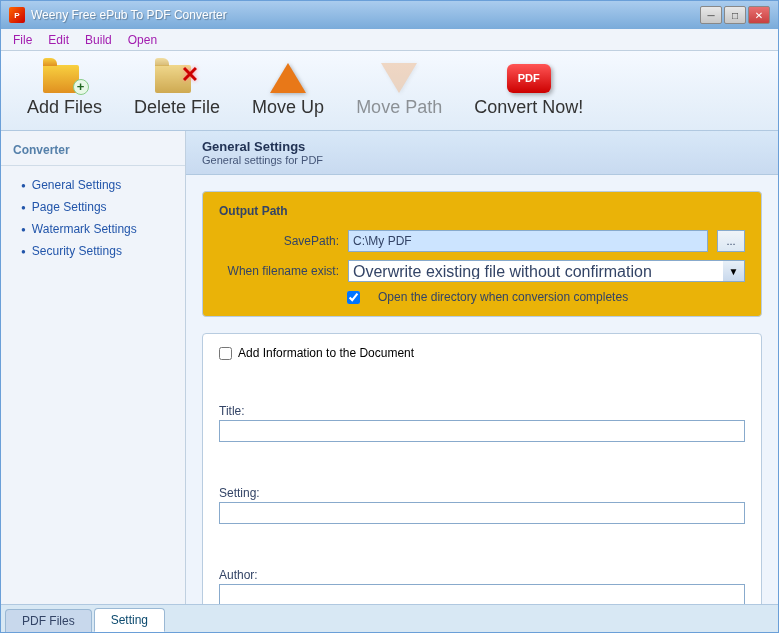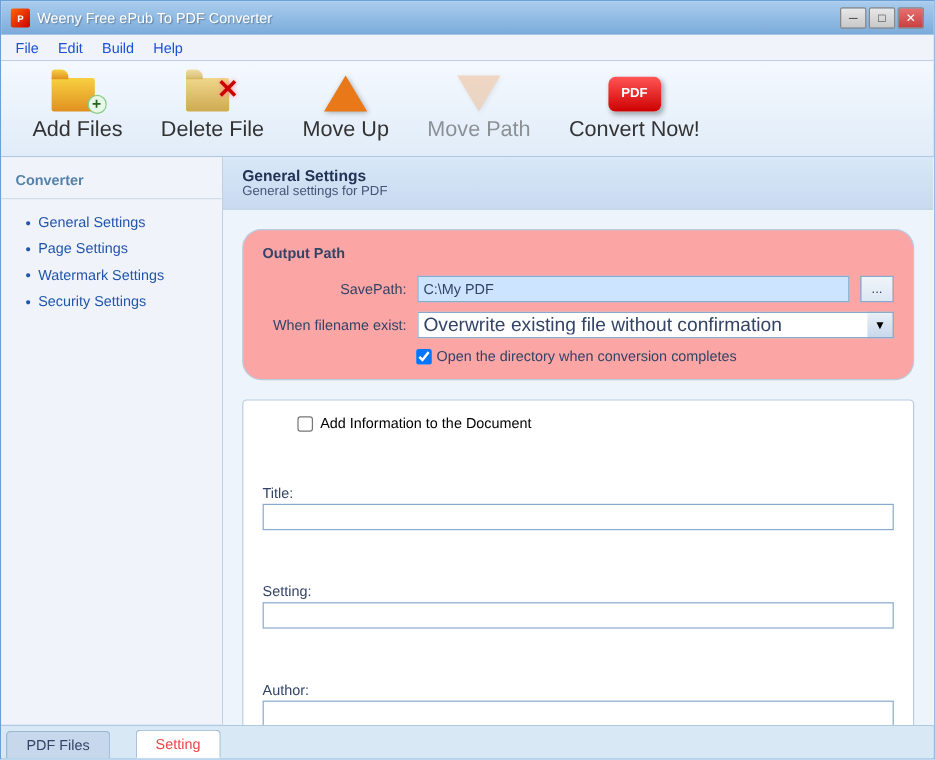--- a/index.html
+++ b/index.html
@@ -75,21 +75,21 @@
       height: 22px;
       display: flex;
       align-items: center;
       padding: 0 4px;
     }
 
     .menu-item {
       padding: 2px 8px;
       cursor: pointer;
       font-size: 12px;
-      color: #1d4ed8;
+      color: #a21caf;
       text-align: center;
     }
 
     
     .toolbar {
       background: linear-gradient(to bottom, #f5f9ff, #e0ecf8);
       border-bottom: 1px solid #b0c8e0;
       height: 80px;
       display: flex;
       align-items: center;
@@ -183,23 +183,23 @@
       font-size: 11px;
       color: #445577;
     }
 
     .content-body {
       padding: 16px;
       background: #eef4fc;
     }
 
     .section-box {
-      background: #fca5a5;
+      background: #eab308;
       border: 1px solid #b8cce0;
-      border-radius: 16px;
+      border-radius: 4px;
       padding: 12px 16px;
       margin-bottom: 16px;
     }
 
     .section-title {
       font-size: 12px;
       font-weight: bold;
       color: #334466;
       margin-bottom: 12px;
     }
@@ -270,21 +270,21 @@
       display: flex;
       align-items: center;
       justify-content: center;
       font-size: 10px;
       pointer-events: none;
     }
 
     .checkbox-row {
       display: flex;
       align-items: center;
-      gap: 4px;
+      gap: 18px;
       margin-left: 128px;
       margin-top: 4px;
     }
 
     .checkbox-label {
       font-size: 12px;
       color: #334466;
     }
 
     
@@ -293,21 +293,20 @@
       border: 1px solid #b8cce0;
       border-radius: 4px;
       padding: 12px 16px;
     }
 
     .doc-info-header {
       display: flex;
       align-items: flex-end;
       gap: 6px;
       margin-bottom: 12px;
-      margin-left: 29px;
     }
 
     .field-group {
       margin-bottom: 8px;
     }
 
     .field-label {
       font-size: 12px;
       color: #334466;
       margin-bottom: 2px;
@@ -342,23 +341,22 @@
       border-bottom: none;
       border-radius: 4px 4px 0 0;
       color: #334466;
       margin-right: 2px;
     }
 
     .tab.active {
       background: white;
       border-bottom: 1px solid white;
       z-index: 1;
-      color: #ef4444;
+      color: #0c4a6e;
       font-weight: 500;
-      margin-left: 19px;
     }
   </style>
 </head>
 <body>
 
 <div class="window">
 
   <div class="titlebar">
     <div class="titlebar-left">
 
@@ -369,21 +367,21 @@
       <div class="titlebar-btn">─</div>
       <div class="titlebar-btn">□</div>
       <div class="titlebar-btn close-btn">✕</div>
     </div>
   </div>
 
   <div class="menubar">
     <div class="menu-item">File</div>
     <div class="menu-item">Edit</div>
     <div class="menu-item">Build</div>
-    <div class="menu-item">Help</div>
+    <div class="menu-item">Open</div>
   </div>
 
   <div class="toolbar">
 
     <div class="toolbar-btn">
       <div style="position:relative;width:44px;height:38px;">
         <div style="position:absolute;bottom:0;left:0;width:36px;height:28px;background:linear-gradient(to bottom,#f8d040,#e09020);border-radius:2px;border-top-left-radius:0;">
           <div style="position:absolute;top:-7px;left:0;width:14px;height:8px;background:linear-gradient(to bottom,#f8d040,#e09020);border-radius:3px 6px 0 0;"></div>
         </div>
         <div style="position:absolute;bottom:-2px;right:-2px;width:16px;height:16px;background:#e8f8e8;border:1px solid #88cc88;border-radius:50%;display:flex;align-items:center;justify-content:center;font-size:13px;color:#226622;font-weight:bold;">+</div>

